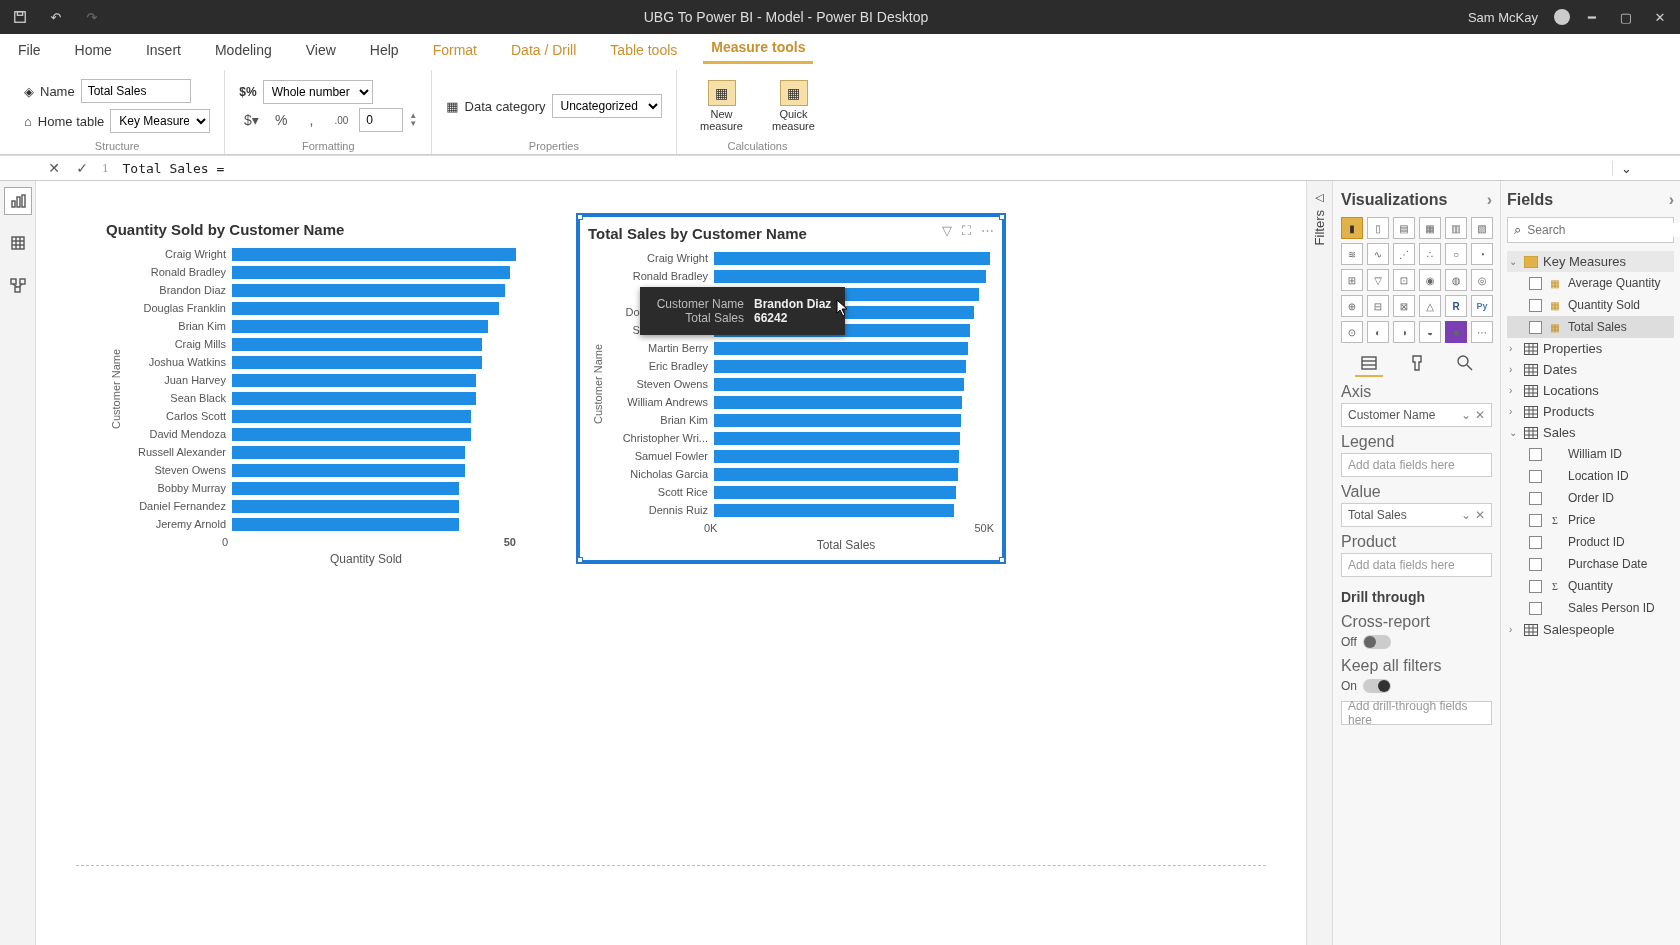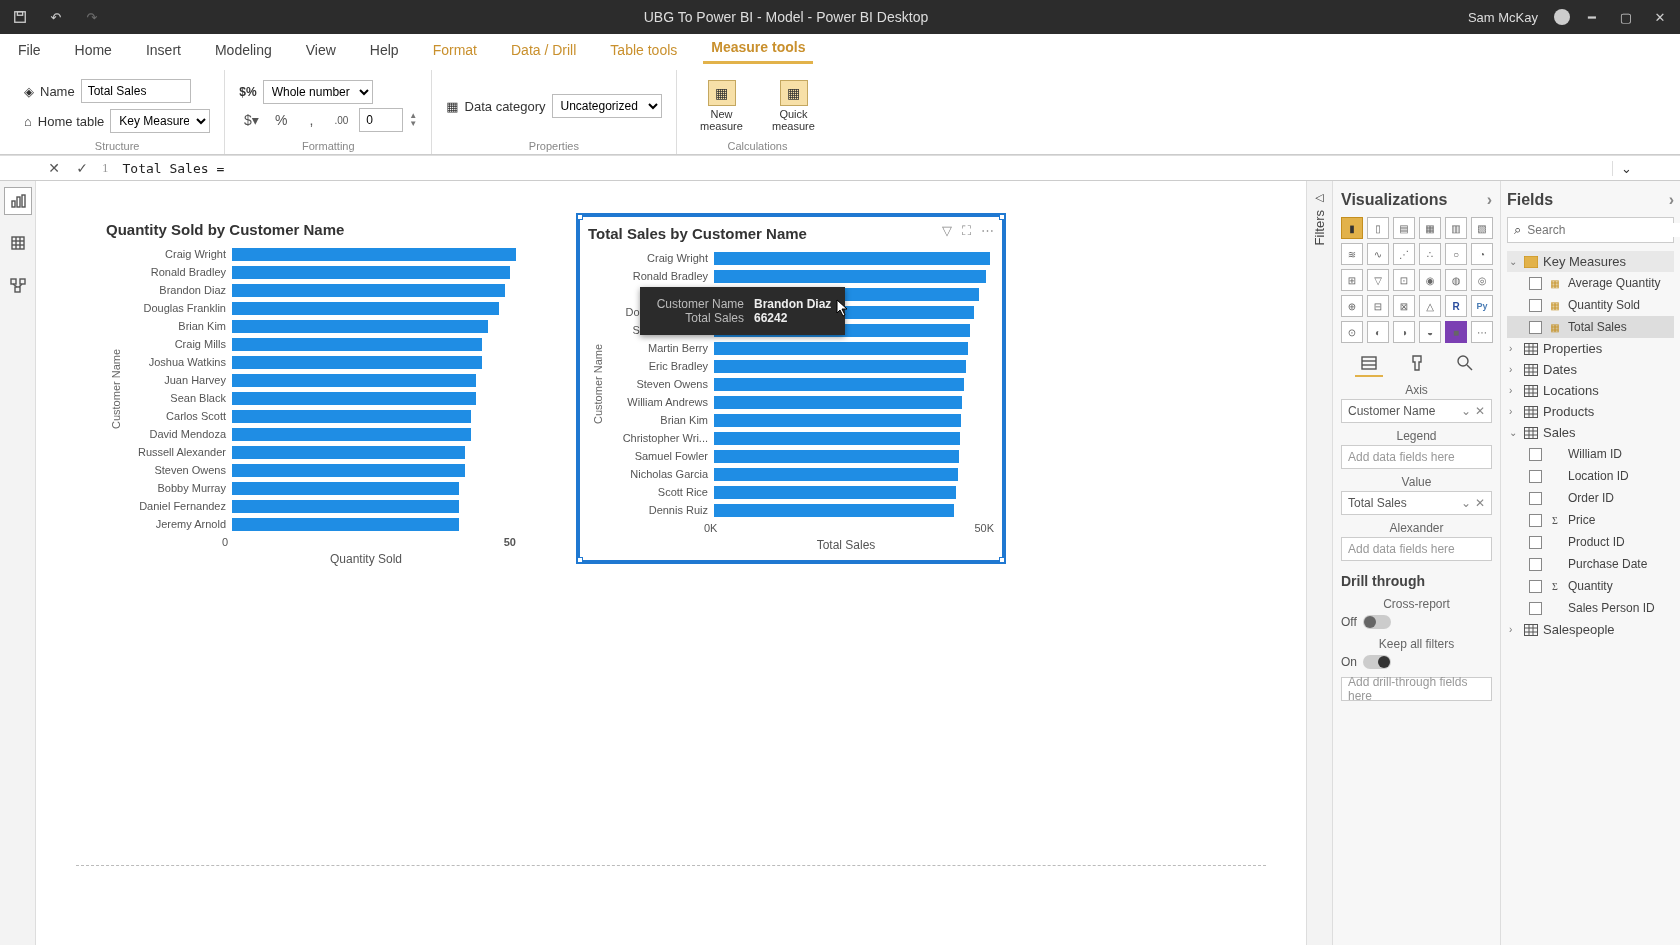--- a/index.html
+++ b/index.html
@@ -76,21 +76,21 @@
 .pane-title { font-size: 16px; font-weight: 600; color: #444; margin-bottom: 8px; display: flex; justify-content: space-between; }
 .viz-grid { display: grid; grid-template-columns: repeat(6, 22px); gap: 4px; margin-bottom: 8px; }
 .viz-icon { width: 22px; height: 22px; background: #fff; border: 1px solid #bbb; display: flex; align-items: center; justify-content: center; font-size: 10px; color: #666; cursor: pointer; }
 .viz-icon.sel { background: #e2b24a; border-color: #c48f1f; color:#333; }
 .viz-icon.py { background:#fff; color:#4b7db5; font-weight:bold; font-size:9px;}
 .viz-icon.r { background:#fff; color:#2a4d9e; font-weight:bold;}
 .viz-icon.purple { background:#7b3fb3; border-color:#7b3fb3; }
 .viz-tabs { display: flex; gap: 20px; justify-content:center; margin: 6px 0; }
 .viz-tabs .vt { width: 28px; height: 26px; display:flex; align-items:center; justify-content:center; cursor:pointer; border-bottom:2px solid transparent; }
 .viz-tabs .vt.active { border-bottom-color:#e2b24a; }
-.well-label { font-size: 12px; color: #666; margin-top: 6px; text-align: center; }
+.well-label { font-size: 16px; color: #666; margin-top: 6px; }
 .well { border: 1px solid #ccc; background: #fff; padding: 4px 6px; font-size: 12px; color: #555; margin-top: 2px; display: flex; align-items: center; height: 24px; }
 .well .close { margin-left: auto; display: flex; gap: 4px; color: #888; cursor:pointer; }
 .well.empty { color: #999; font-style: normal; }
 .section-h { font-weight: 600; font-size: 14px; margin-top: 12px; color: #444; }
 .toggle-row { display: flex; align-items: center; gap: 6px; font-size: 12px; color: #555; margin-top: 4px; }
 .toggle { width: 28px; height: 14px; background: #ccc; border-radius: 7px; position: relative; }
 .toggle .knob { width: 12px; height: 12px; border-radius: 50%; background: #666; position: absolute; top: 1px; }
 .toggle.off .knob { left: 1px; }
 .toggle.on .knob { right: 1px; background:#333; }
 
@@ -571,21 +571,21 @@
     <div class="well-label">Legend</div>
     <div class="well empty">Add data fields here</div>
     <div class="well-label">Value</div>
     <div class="well">
         <span>Total Sales</span>
         <span class="close">
           <span>⌄</span>
           <span>✕</span>
         </span>
       </div>
-    <div class="well-label">Alexander</div>
+    <div class="well-label">Product</div>
     <div class="well empty">Add data fields here</div>
     <div class="section-h">Drill through</div>
     <div class="well-label" style="margin-top:8px">Cross-report</div>
     <div class="toggle-row">
         <span>Off</span>
         <div class="toggle off">
           <div class="knob"></div>
         </div>
       </div>
     <div class="well-label" style="margin-top:8px">Keep all filters</div>

